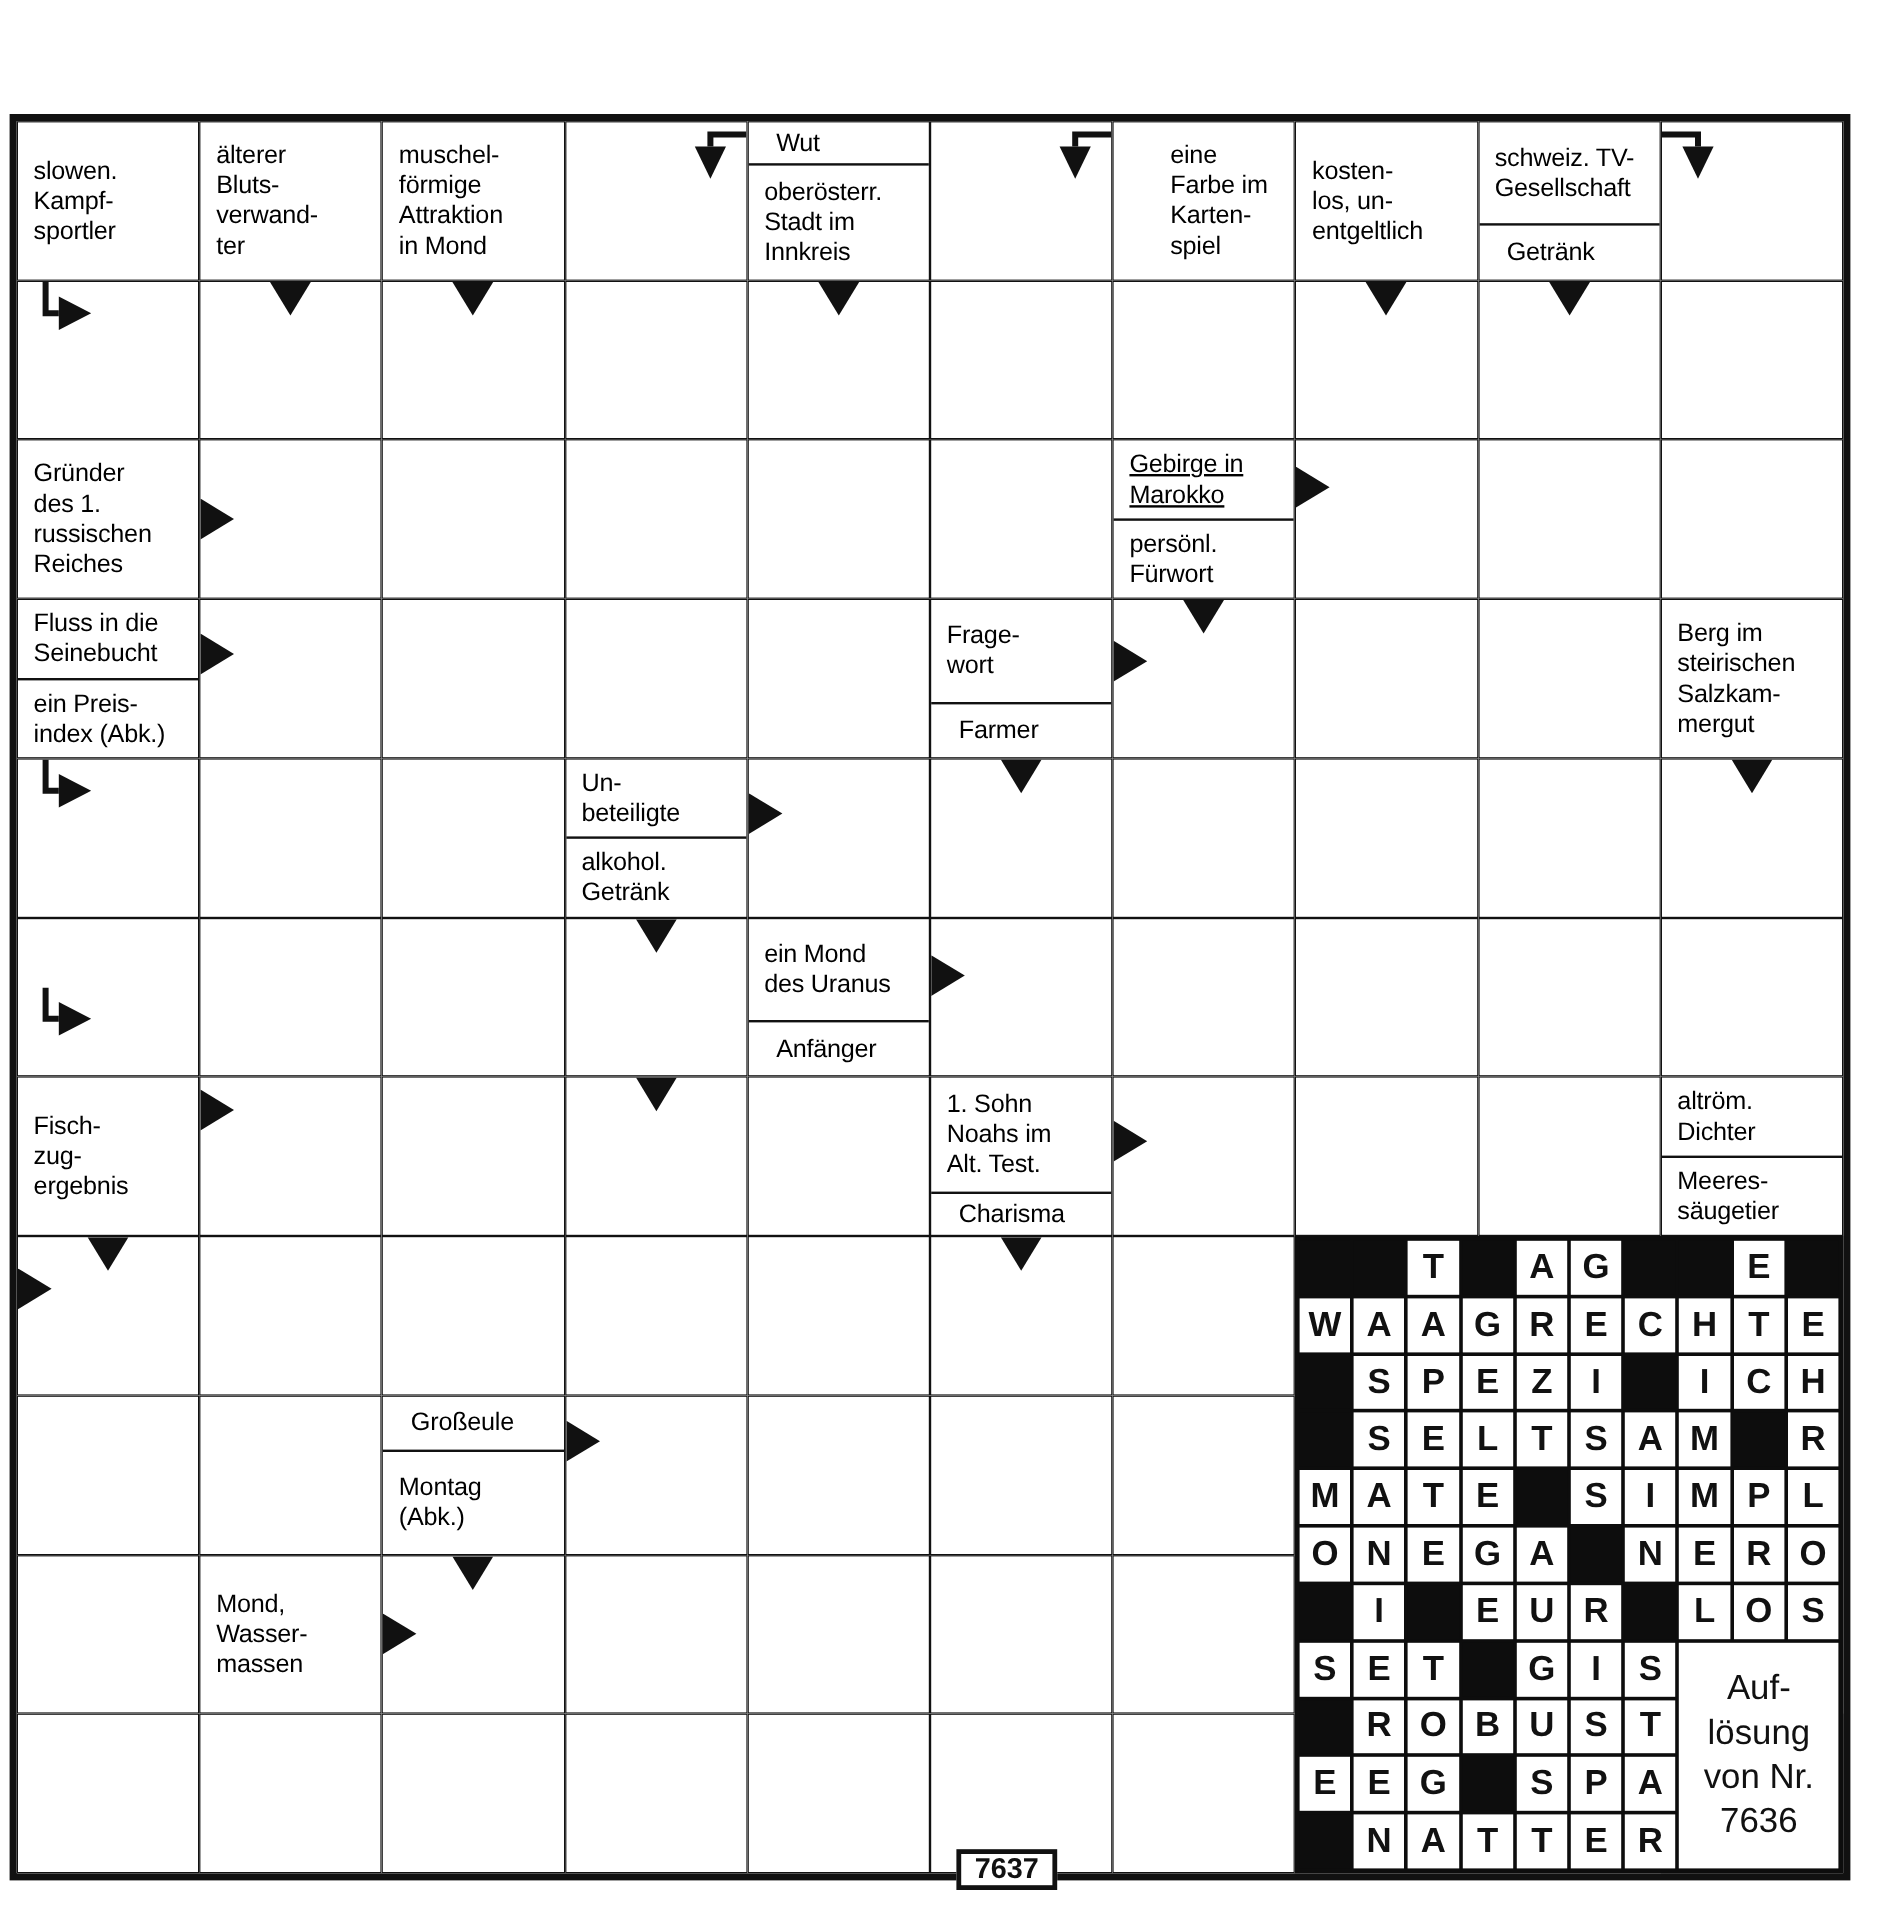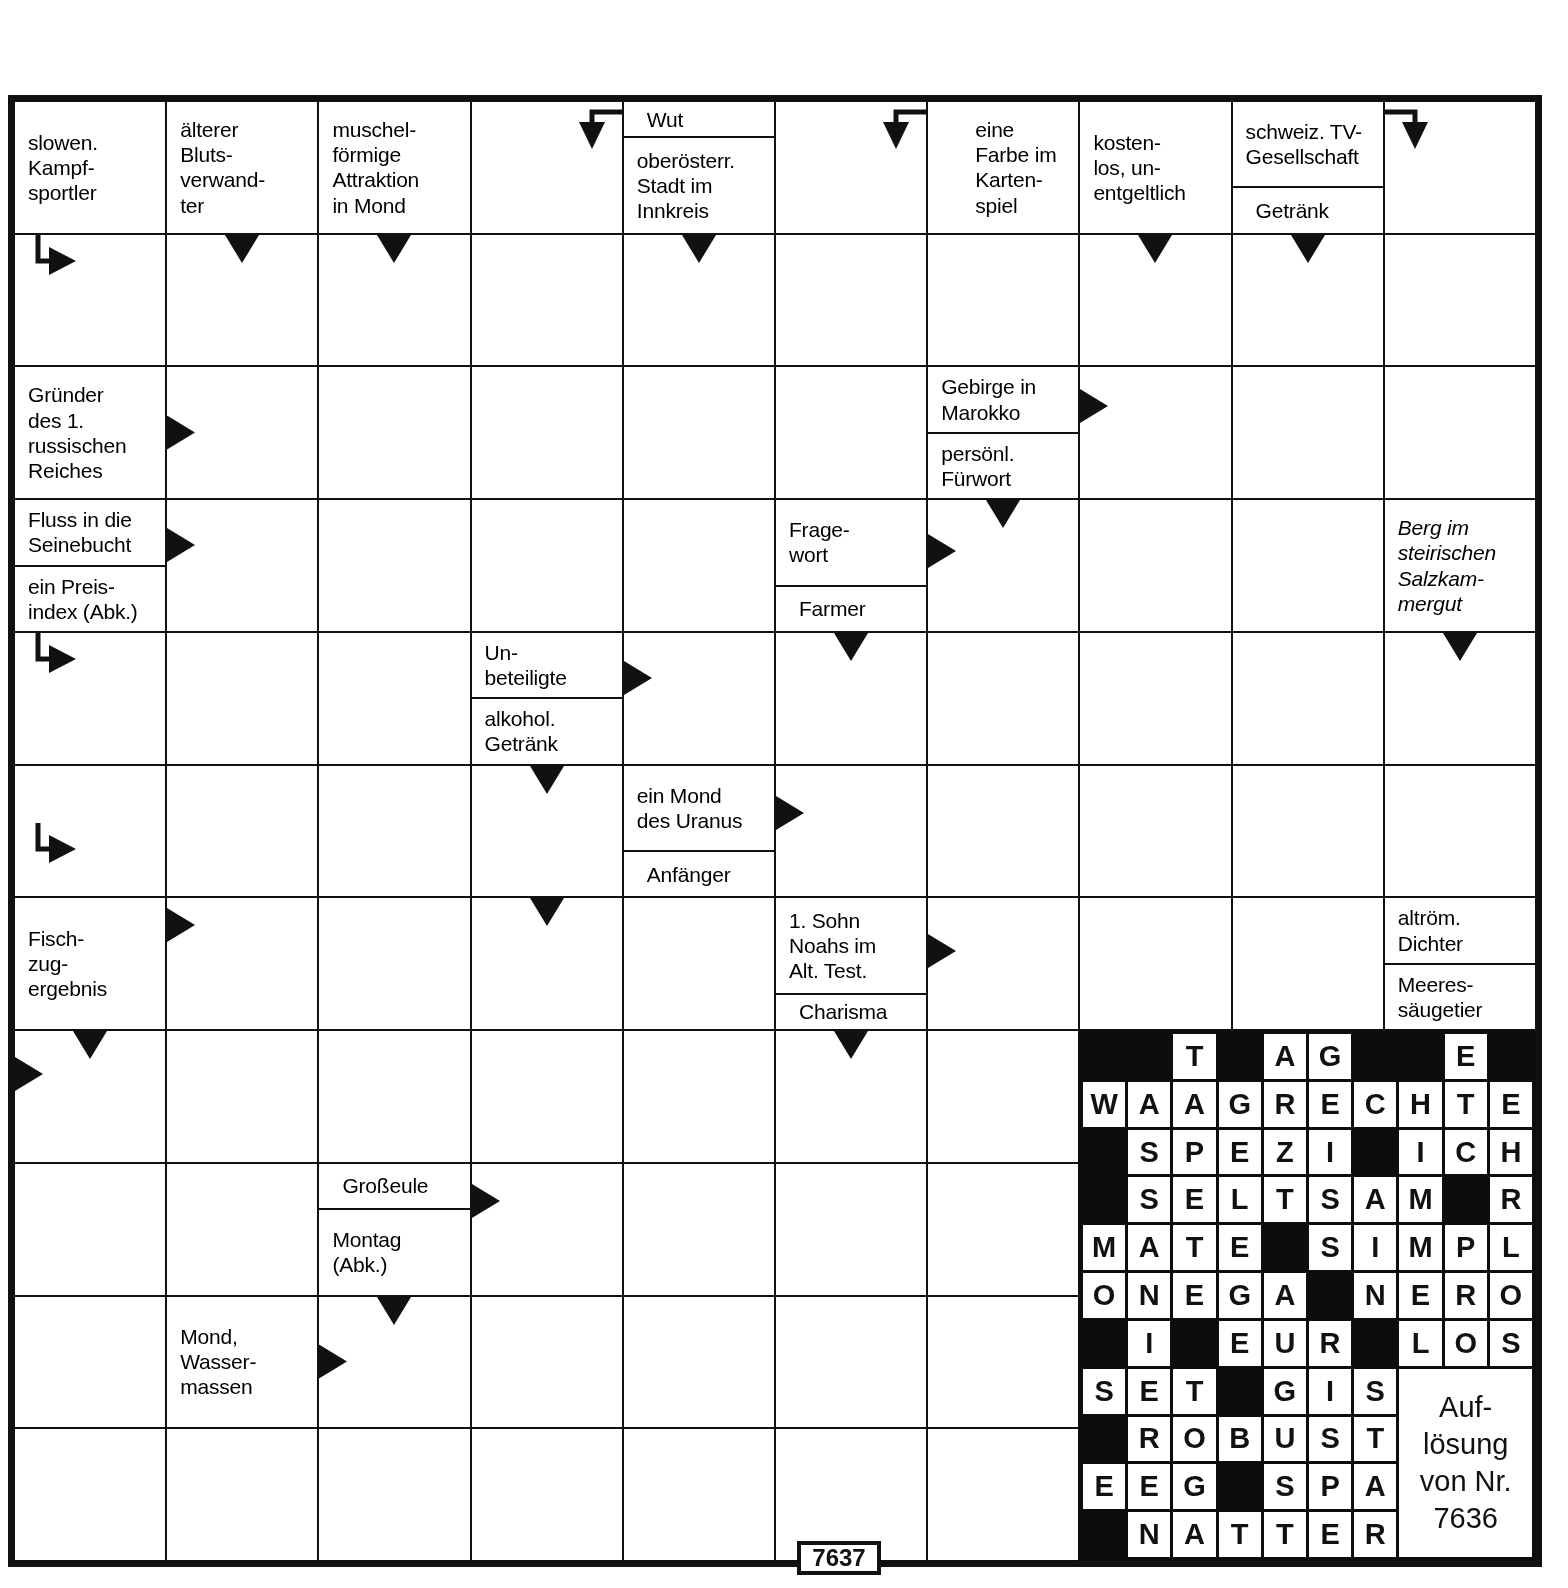--- a/index.html
+++ b/index.html
@@ -158,21 +158,21 @@
       <div class="cell">
         <span class="marker m-right-mid"><svg width="29" height="35" viewBox="0 0 29 35">
             <polygon points="0,0 0,34 28,17" fill="#111"></polygon>
           </svg></span>
       </div>
       <div class="cell"></div>
       <div class="cell"></div>
       <div class="cell"></div>
       <div class="cell"></div>
       <div class="cell clue-cell">
-        <div class="clue-text" style="flex-grow: 2;">Gebirge in
+        <div class="clue-text" style="flex-grow: 2; text-decoration: underline;">Gebirge in
 Marokko</div>
         <div class="clue-divider"></div>
         <div class="clue-text" style="flex-grow: 2;">persönl.
 Fürwort</div>
       </div>
       <div class="cell">
         <span class="marker m-right-top"><svg width="29" height="35" viewBox="0 0 29 35">
             <polygon points="0,0 0,34 28,17" fill="#111"></polygon>
           </svg></span>
       </div>
@@ -203,21 +203,21 @@
         <span class="marker m-down"><svg width="36" height="29" viewBox="0 0 36 29">
             <polygon points="1,0 35,0 18,28" fill="#111"></polygon>
           </svg></span>
         <span class="marker m-right-top" style="top: 34px;"><svg width="29" height="35" viewBox="0 0 29 35">
             <polygon points="0,0 0,34 28,17" fill="#111"></polygon>
           </svg></span>
       </div>
       <div class="cell"></div>
       <div class="cell"></div>
       <div class="cell clue-cell">
-        <div class="clue-text" style="flex-grow: 4; font-style: italic;">Berg im
+        <div class="clue-text" style="flex-grow: 4;">Berg im
 steirischen
 Salzkam-
 mergut</div>
       </div>
       <div class="cell">
         <span class="marker m-bend-right"><svg width="52" height="46" viewBox="0 0 52 46">
             <path d="M8 0 V26 H19" fill="none" stroke="#111" stroke-width="5"></path>
             <polygon points="19,12 19,40 46,26" fill="#111"></polygon>
           </svg></span>
       </div>

